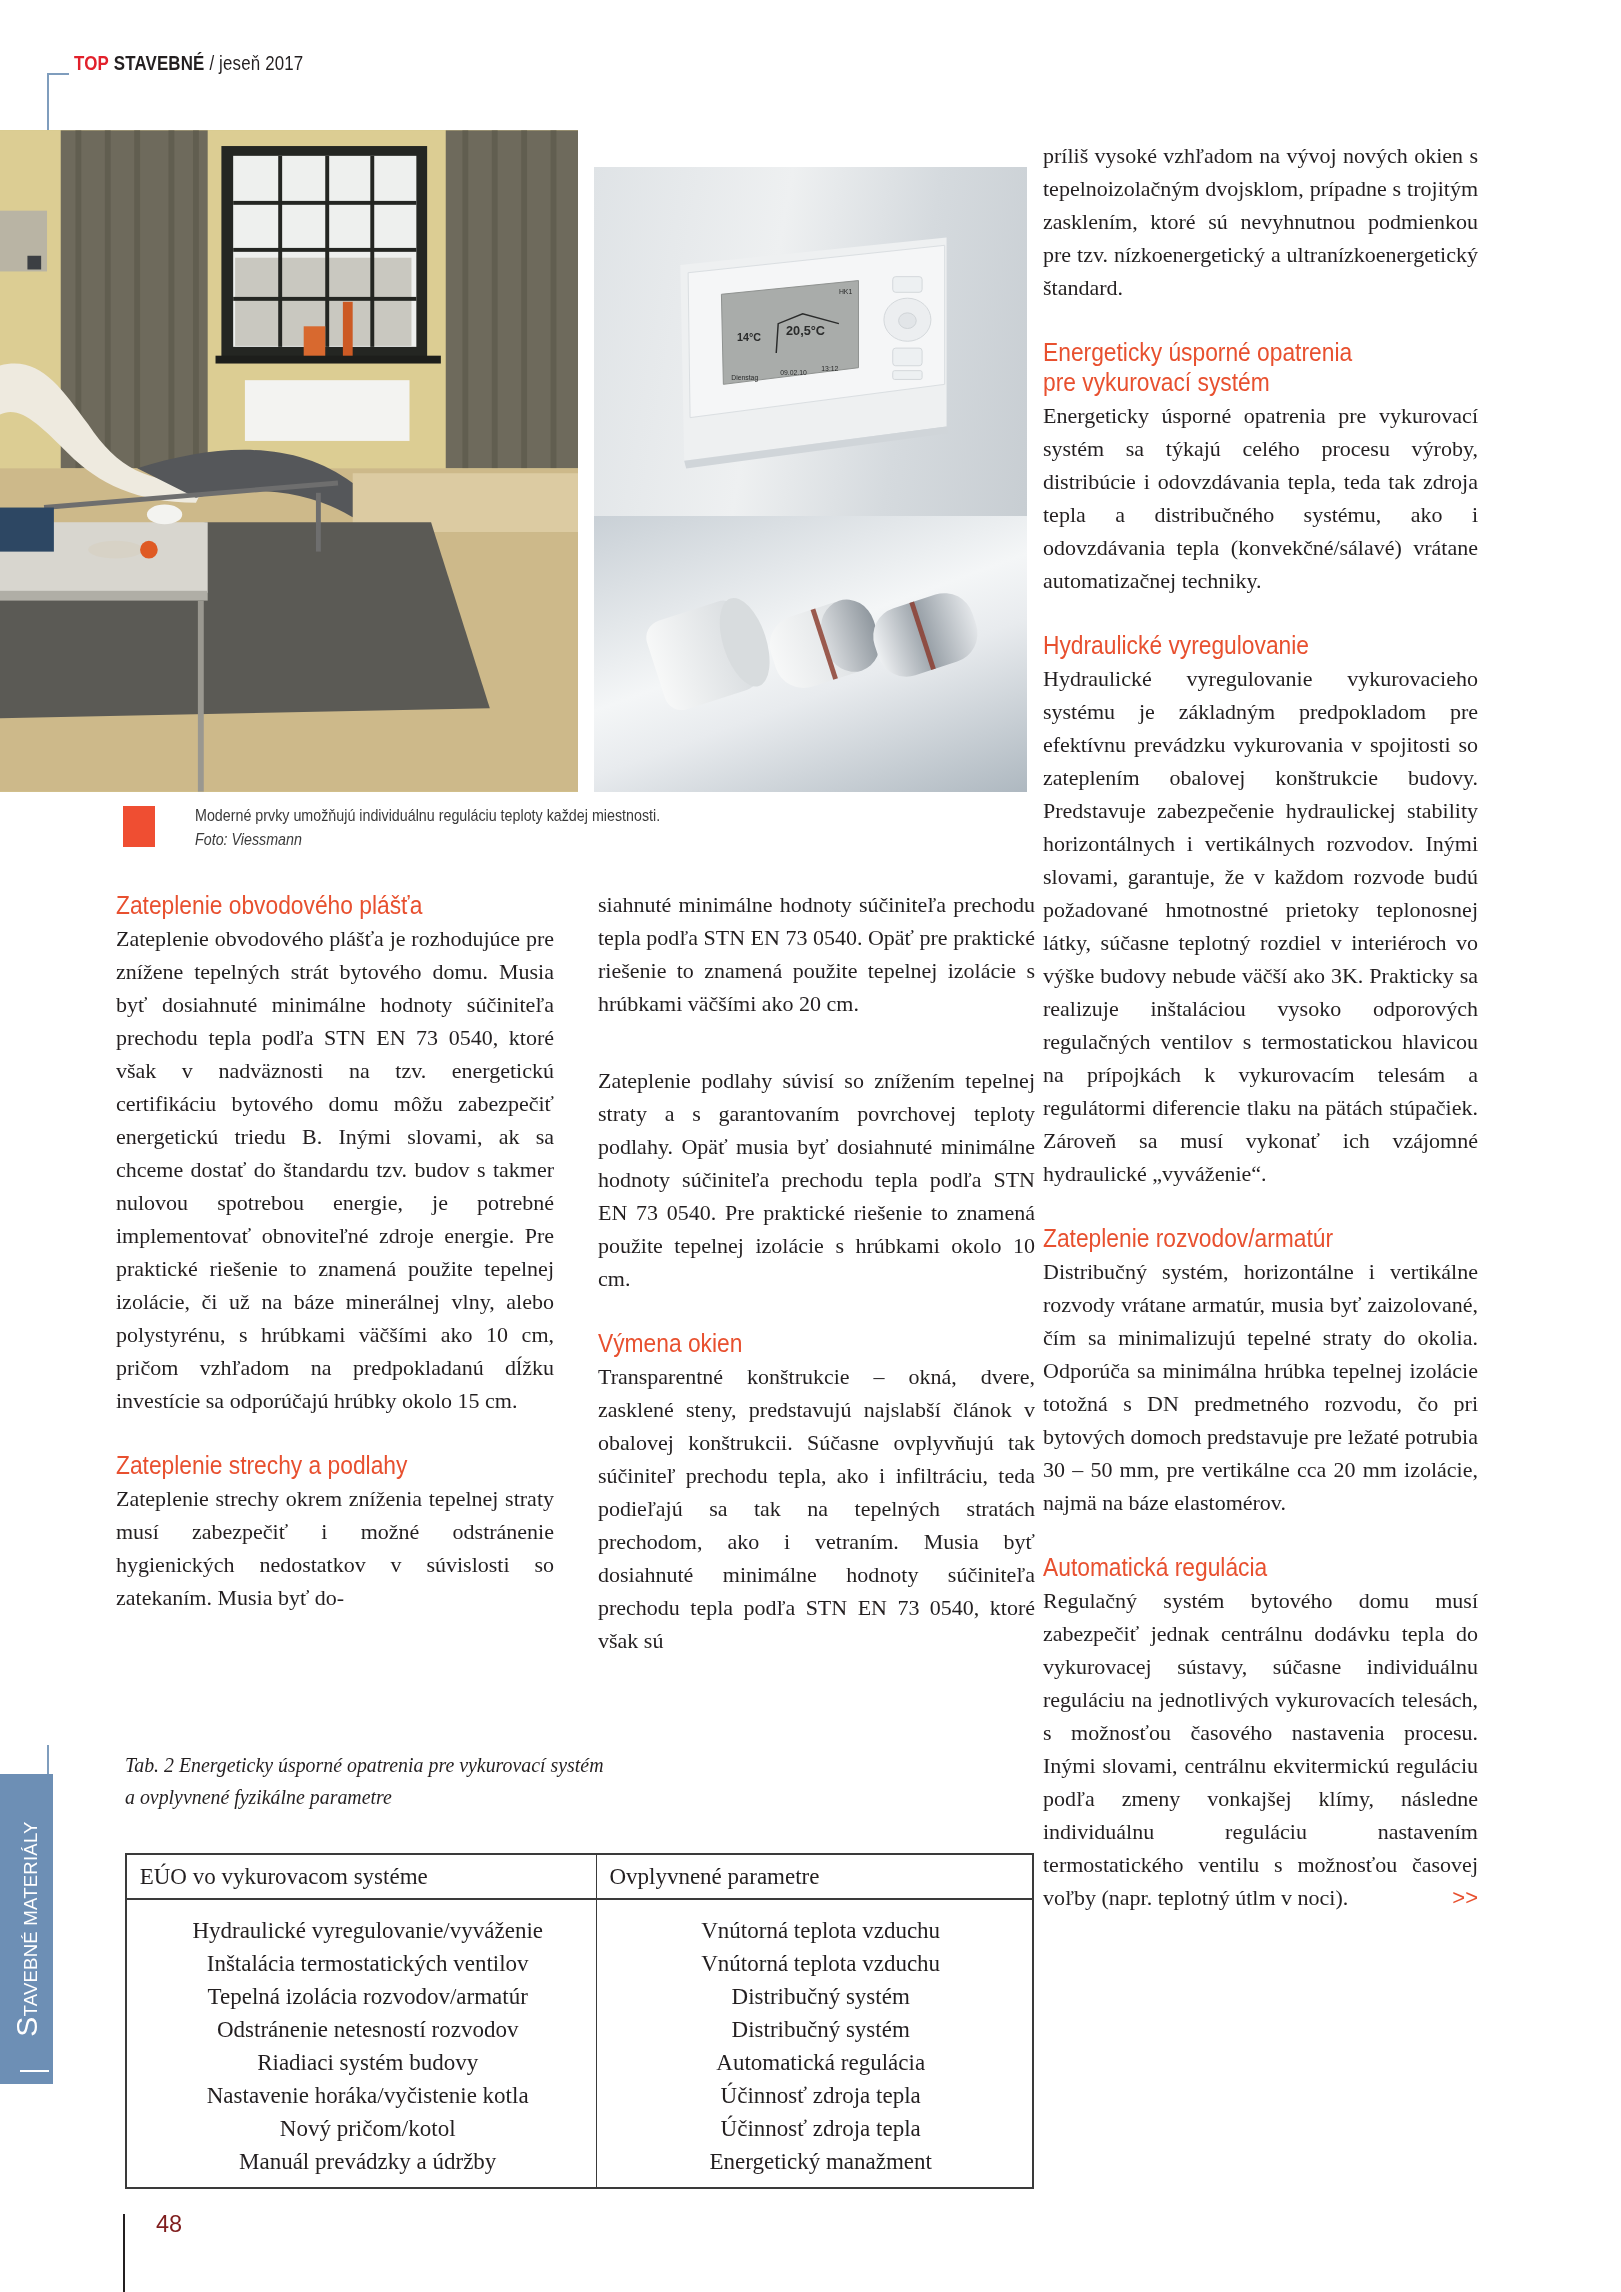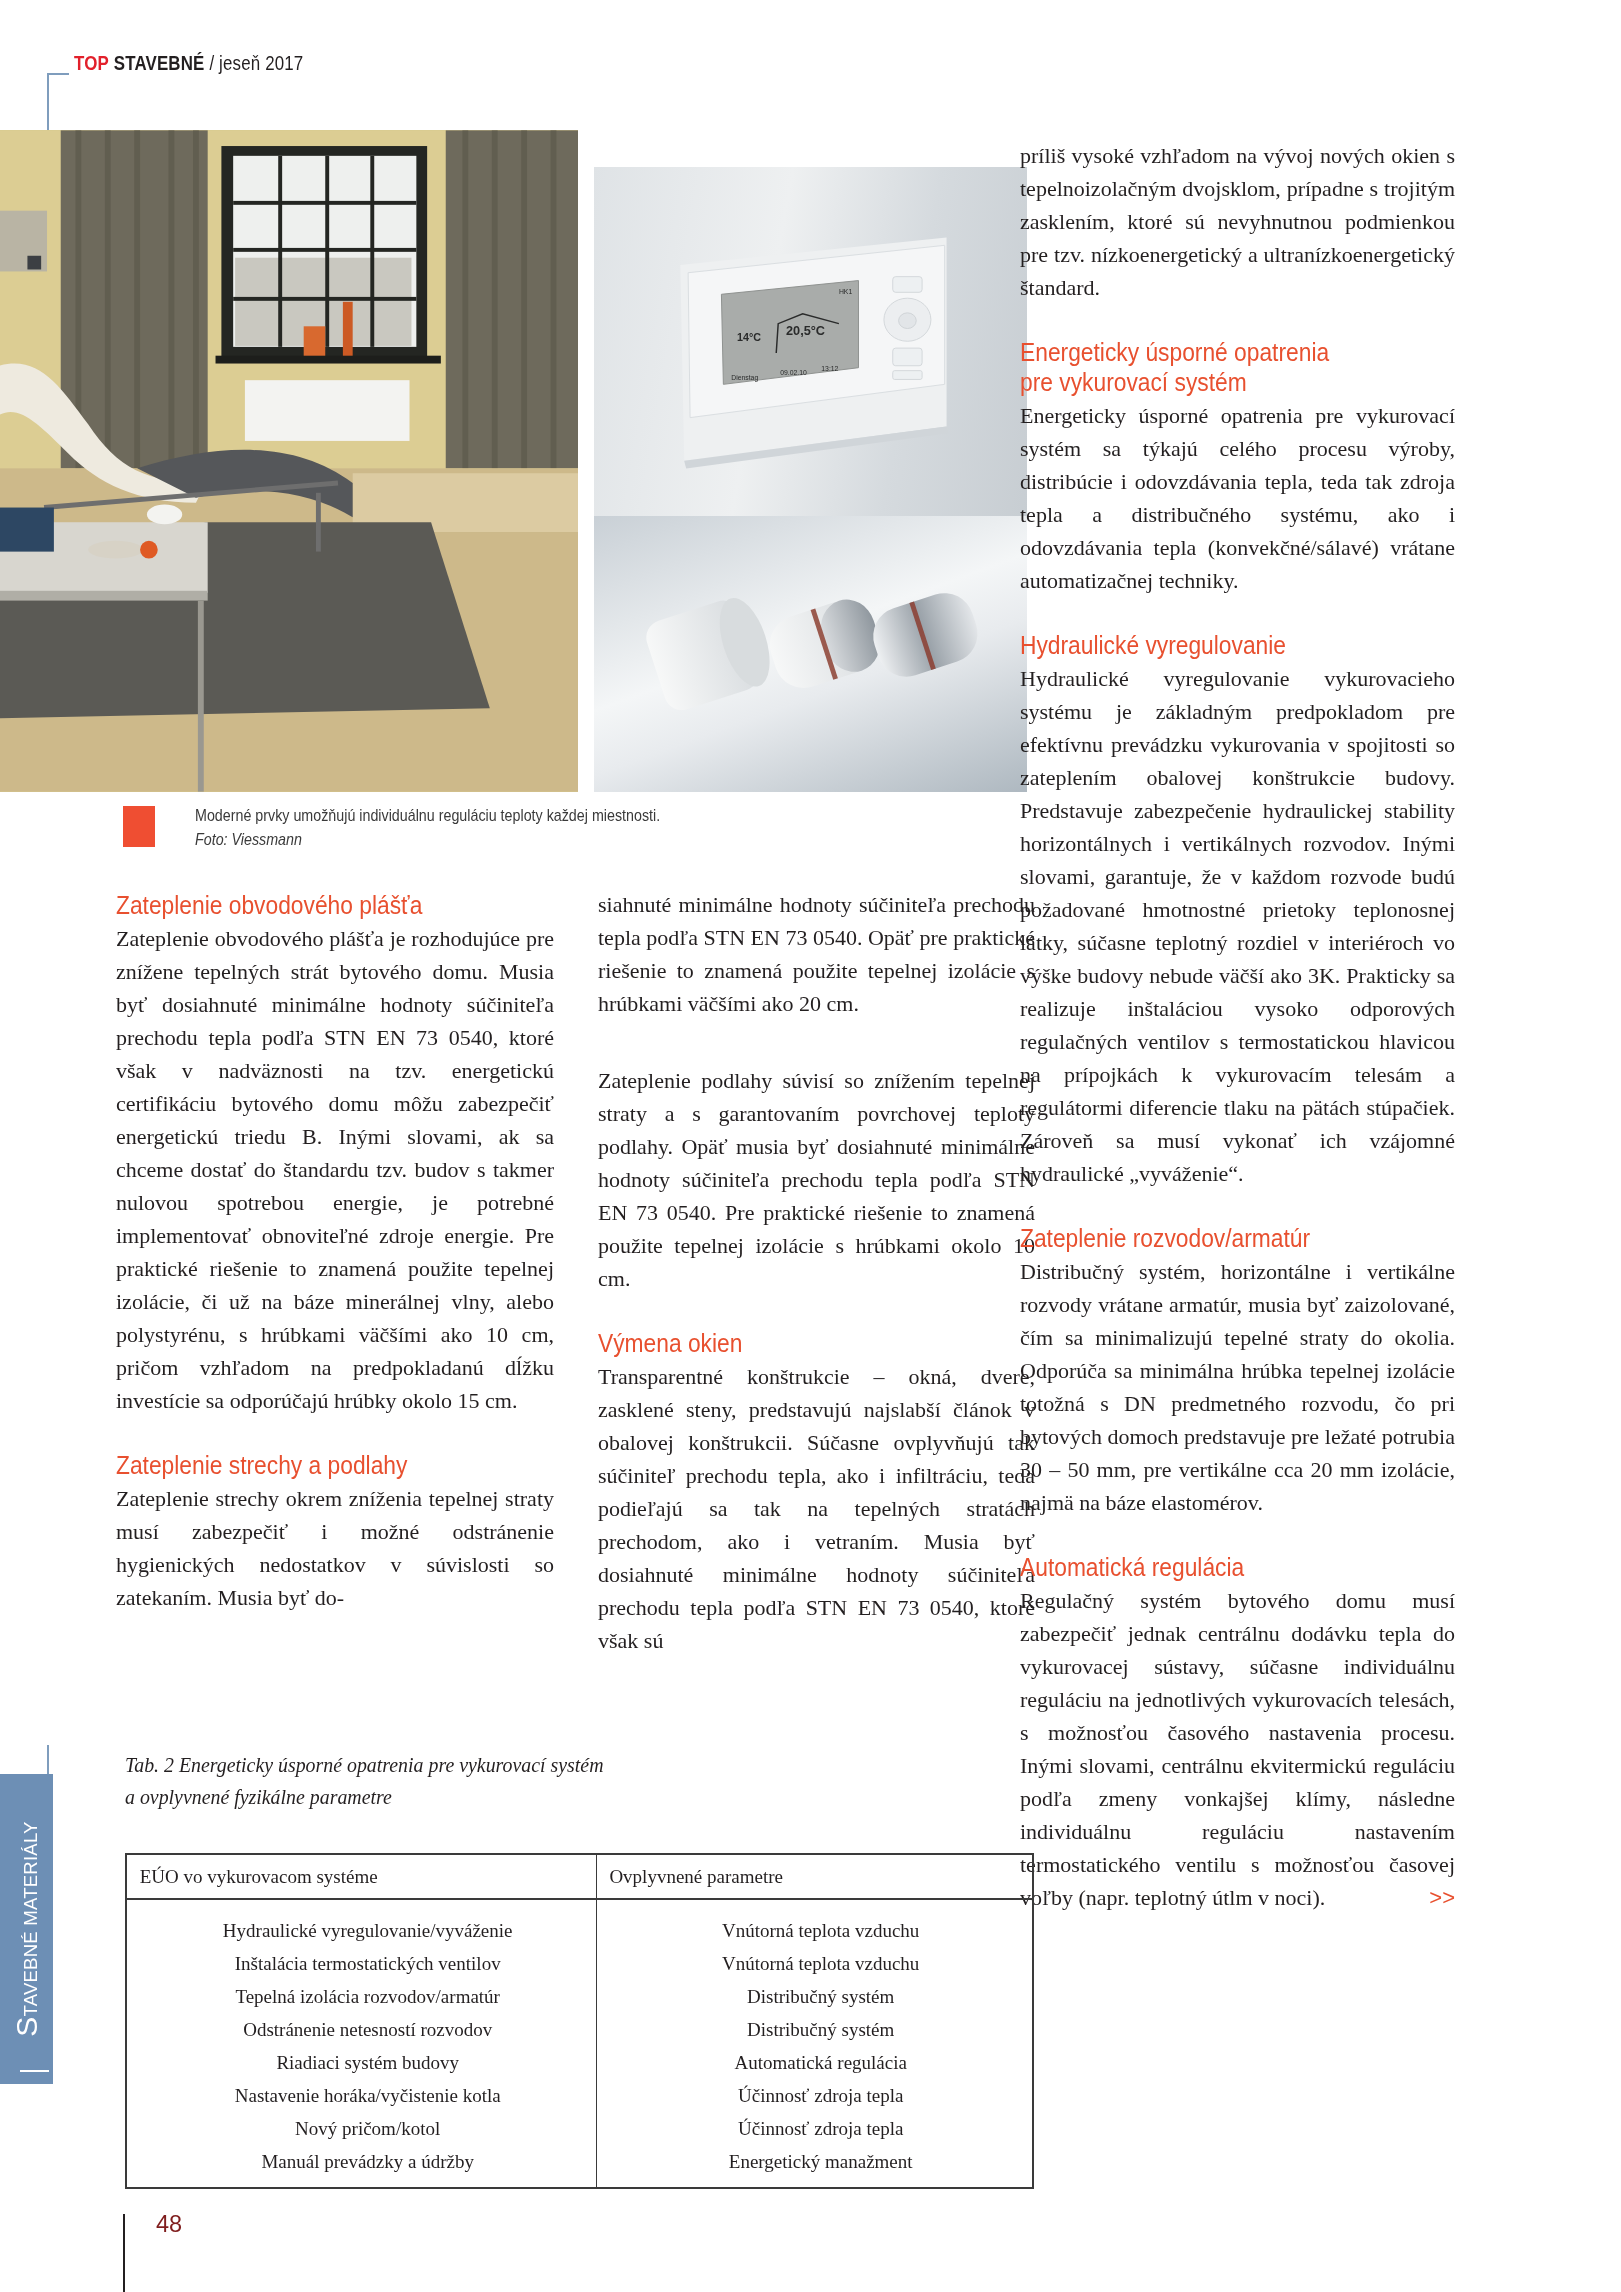--- a/index.html
+++ b/index.html
@@ -26,26 +26,26 @@
   .cap-text .credit { font-style:italic; display:block; }
 
   
   .col { font-size:22px; line-height:33px; text-align:justify; }
   .col p { margin:0; hyphens:manual; }
   .col p + p { margin-top:44px; }
   .col h2 { font-family:"Liberation Sans", sans-serif; font-weight:normal; color:#e8502f; font-size:26.5px; line-height:30px; margin:0 0 2px 0; transform:scaleX(0.86); transform-origin:left top; white-space:nowrap; }
   .col h2.gap { margin-top:33px; }
   .col-left { left:116px; top:890px; width:438px; }
   .col-mid { left:598px; top:888px; width:437px; }
-  .col-right { left:1020px; top:139px; width:435px; }
+  .col-right { left:1043px; top:139px; width:435px; }
   .more { color:#e8502f; font-family:"Liberation Sans", sans-serif; float:right; }
 
   
   .tab-cap { left:125px; top:1749px; font-style:italic; font-size:21.6px; line-height:32px; white-space:nowrap; transform:scaleX(0.92); transform-origin:left top; }
-  .tbl { left:125px; top:1853px; width:909px; border:2px solid #3a3a3a; border-collapse:collapse; font-size:19px; }
+  .tbl { left:125px; top:1853px; width:909px; border:2px solid #3a3a3a; border-collapse:collapse; font-size:23px; }
   .tbl th, .tbl td { text-align:left; font-weight:normal; padding:0 0 0 12.7px; vertical-align:top; white-space:nowrap; }
   .tbl th { height:43px; line-height:43px; border-bottom:2px solid #3a3a3a; }
   .tbl .c1 { width:456px; border-right:1.5px solid #3a3a3a; }
   .tbl tbody tr:first-child td { padding-top:13.7px; }
   .tbl tbody tr:last-child td { padding-bottom:9.8px;margin-left:26px; }
   .tbl td { line-height:33px;text-align:center; }
 
   
   .side-tab { left:0; top:1774px; width:53px; height:310px; background:#6d8fb5; }
   .side-line-v { left:47px; top:1745px; width:1.5px; height:31px; background:#7f9dbd; }

